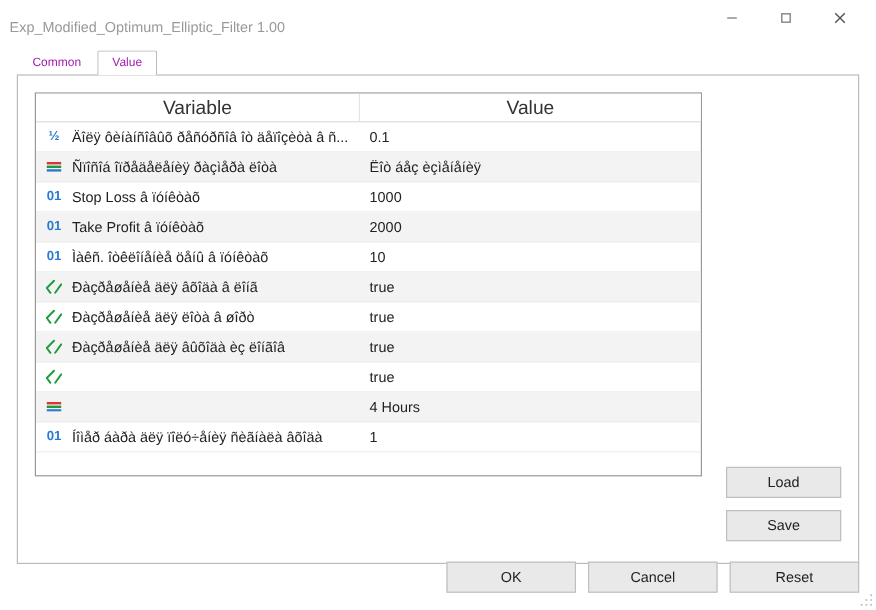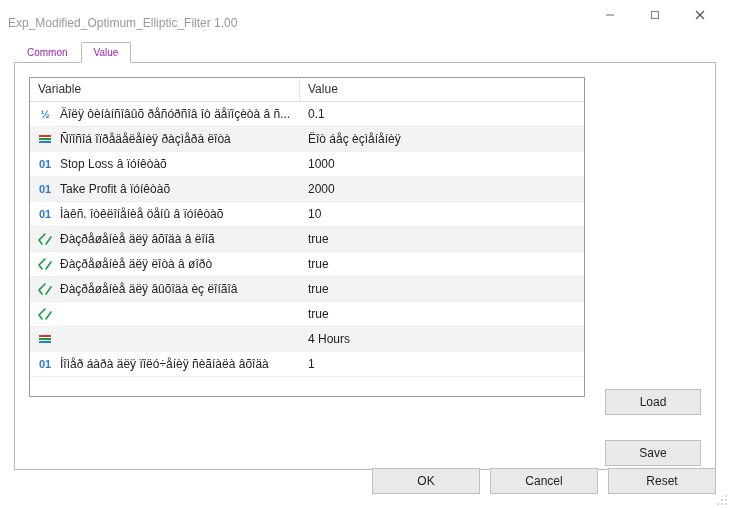--- a/index.html
+++ b/index.html
@@ -75,22 +75,23 @@
     background: #fff;
   }
   .grid-header {
     display: flex;
     height: 24px;
     background: #fff;
     border-bottom: 1px solid #ddd;
   }
   .grid-header .col {
     padding: 4px 8px;
-    font-size: 12px;
+    font-size: 16px;
     color: #333;
+    text-align: center;
   }
   .col-var { width: 270px; border-right: 1px solid #e4e4e4; }
   .col-val { flex: 1; }
   .grid-body { }
   .row {
     display: flex;
     height: 25px;
     align-items: center;
     border-bottom: 1px solid #eee;
   }
@@ -112,21 +113,21 @@
   .ic-frac { color: #2a7bd0; }
   .ic-int { color: #2a7bd0; }
   .ic-bool { color: #1c9b3a; font-size: 13px; }
   .side-buttons {
     position: absolute;
     right: 14px;
     top: 326px;
     width: 96px;
     display: flex;
     flex-direction: column;
-    gap: 25px;
+    gap: 10px;
   }
   .btn {
     height: 26px;
     background: #e9e9e9;
     border: 1px solid #bfbfbf;
     font-size: 12px;
     color: #222;
     cursor: pointer;
     display: flex;
     align-items: center;

